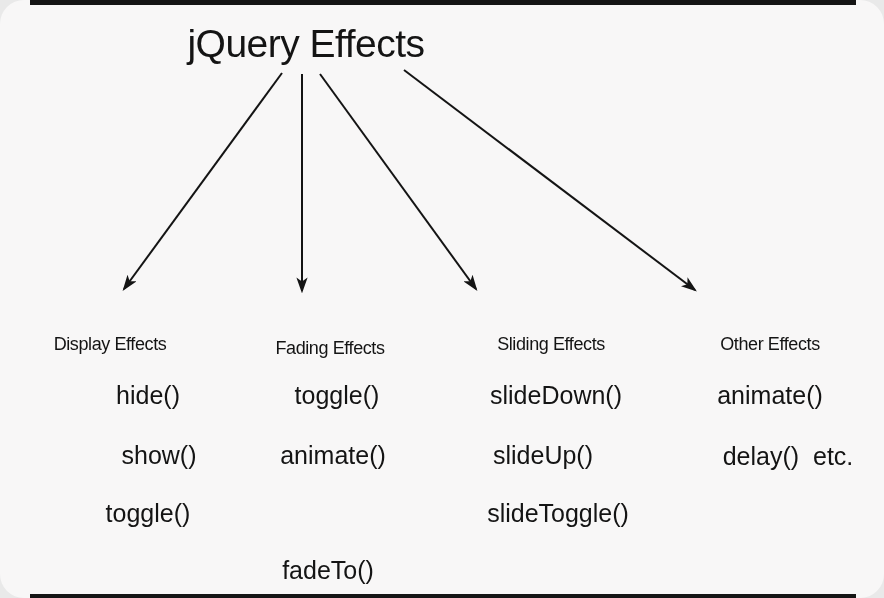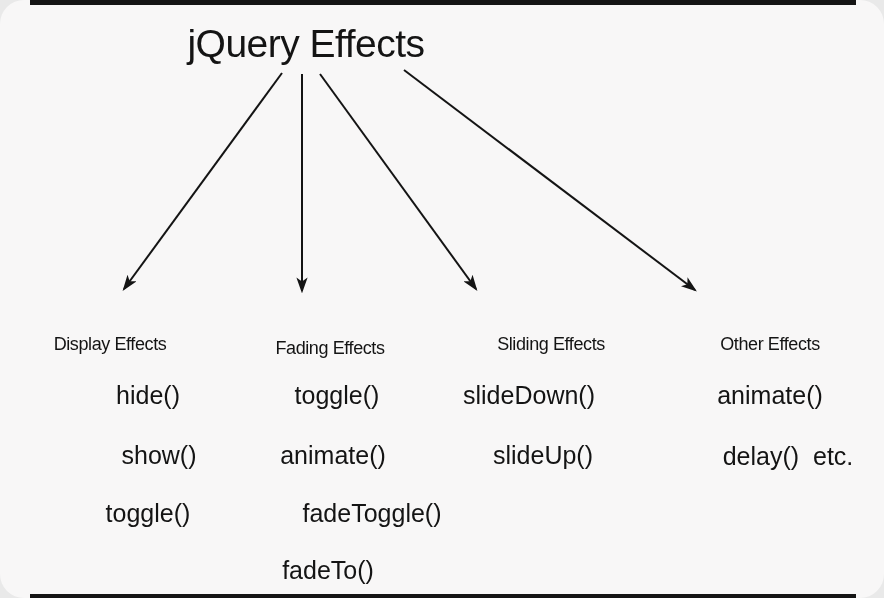--- a/index.html
+++ b/index.html
@@ -83,24 +83,24 @@
   </svg>
 
   <div class="col-header" style="left:110px; top:344px;">Display Effects</div>
   <div class="method-item" style="left:148px; top:395px;">hide()</div>
   <div class="method-item" style="left:139px; top:455px;margin-left:20px;">show()</div>
   <div class="method-item" style="left:148px; top:513px;">toggle()</div>
 
   <div class="col-header" style="left:330px; top:328px;margin-top:20px;">Fading Effects</div>
   <div class="method-item" style="left:337px; top:395px;">toggle()</div>
   <div class="method-item" style="left:333px; top:455px;">animate()</div>
-  <div class="method-item" style="left:372px; top:513px;">fadeToggle()</div>
   <div class="method-item" style="left:328px; top:570px;">fadeTo()</div>
 
   <div class="col-header" style="left:551px; top:344px;">Sliding Effects</div>
-  <div class="method-item" style="left:529px; top:395px;">slideDown()</div>
+  <div class="method-item" style="left:556px; top:395px;">slideDown()</div>
   <div class="method-item" style="left:543px; top:455px;">slideUp()</div>
+  <div class="method-item" style="left:558px; top:513px;">slideToggle()</div>
 
   <div class="col-header" style="left:770px; top:344px;">Other Effects</div>
   <div class="method-item" style="left:770px; top:395px;">animate()</div>
   <div class="method-item" style="left:788px; top:456px;">delay()  etc.</div>
 
 </div>
 
 </body></html>

